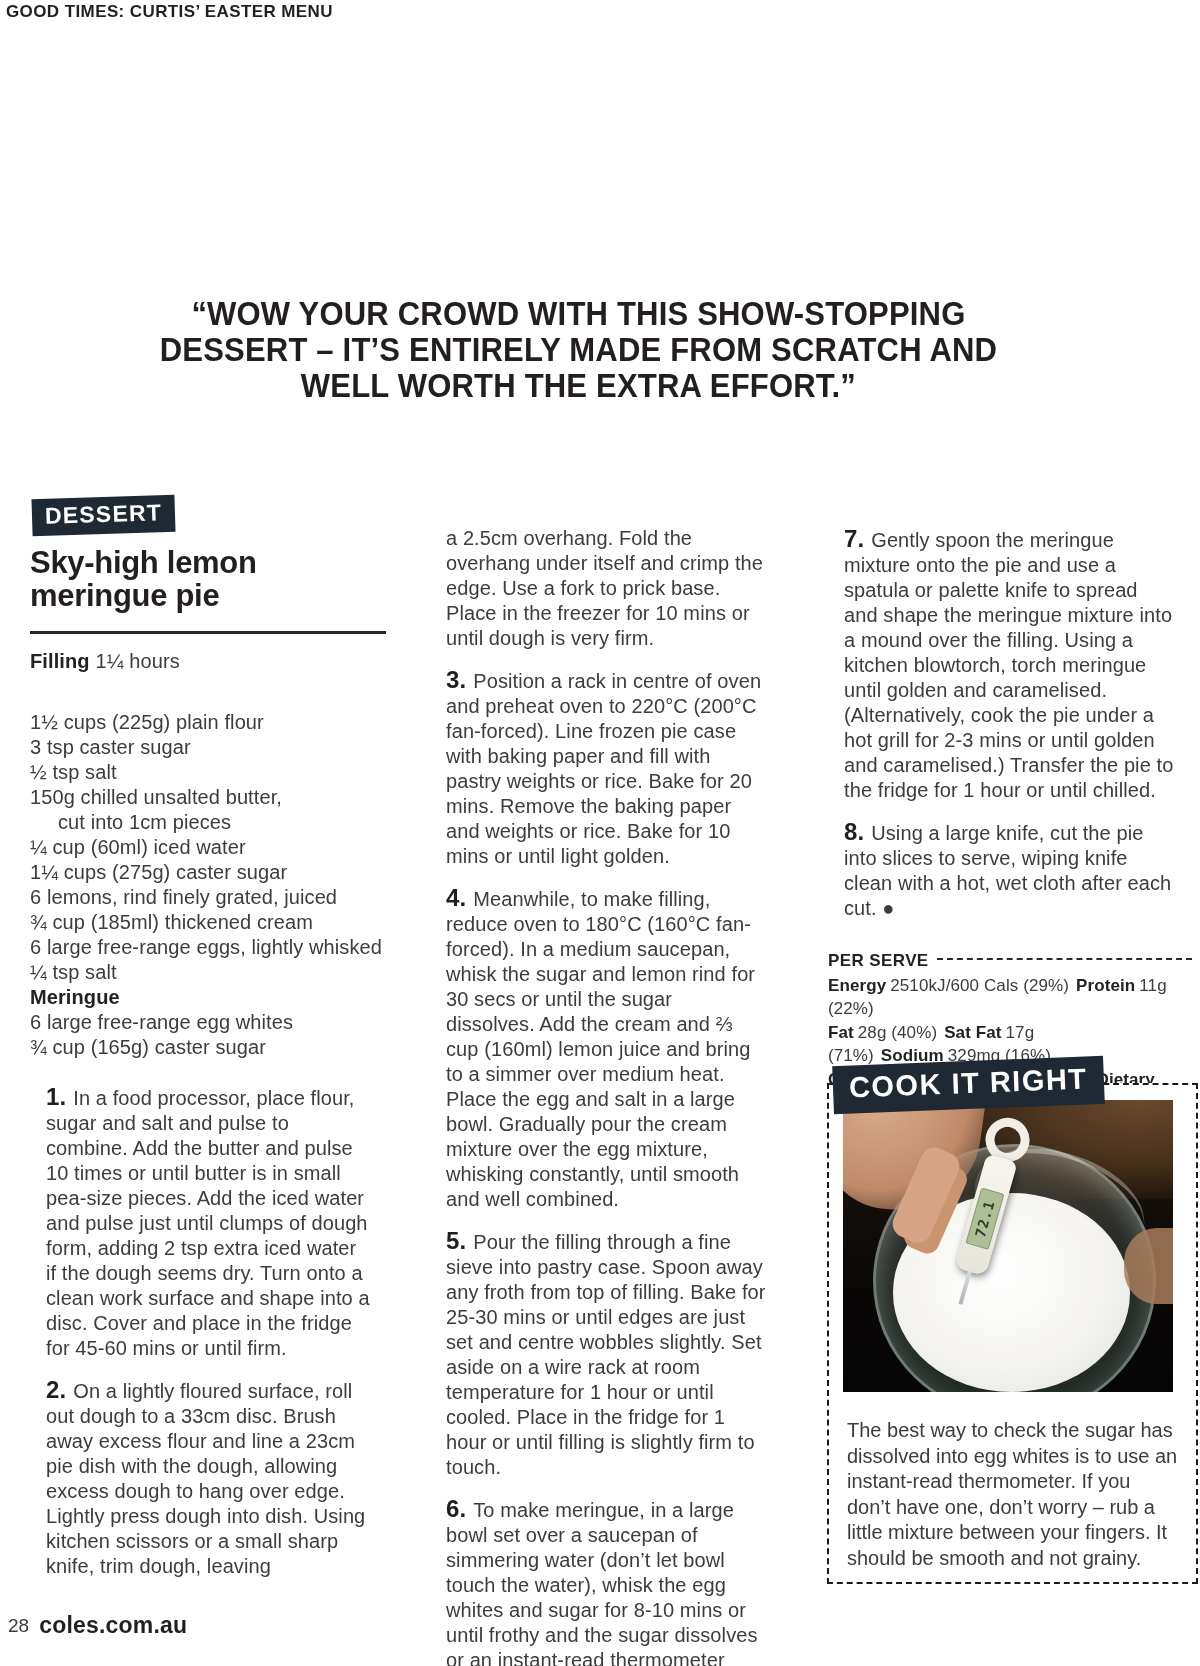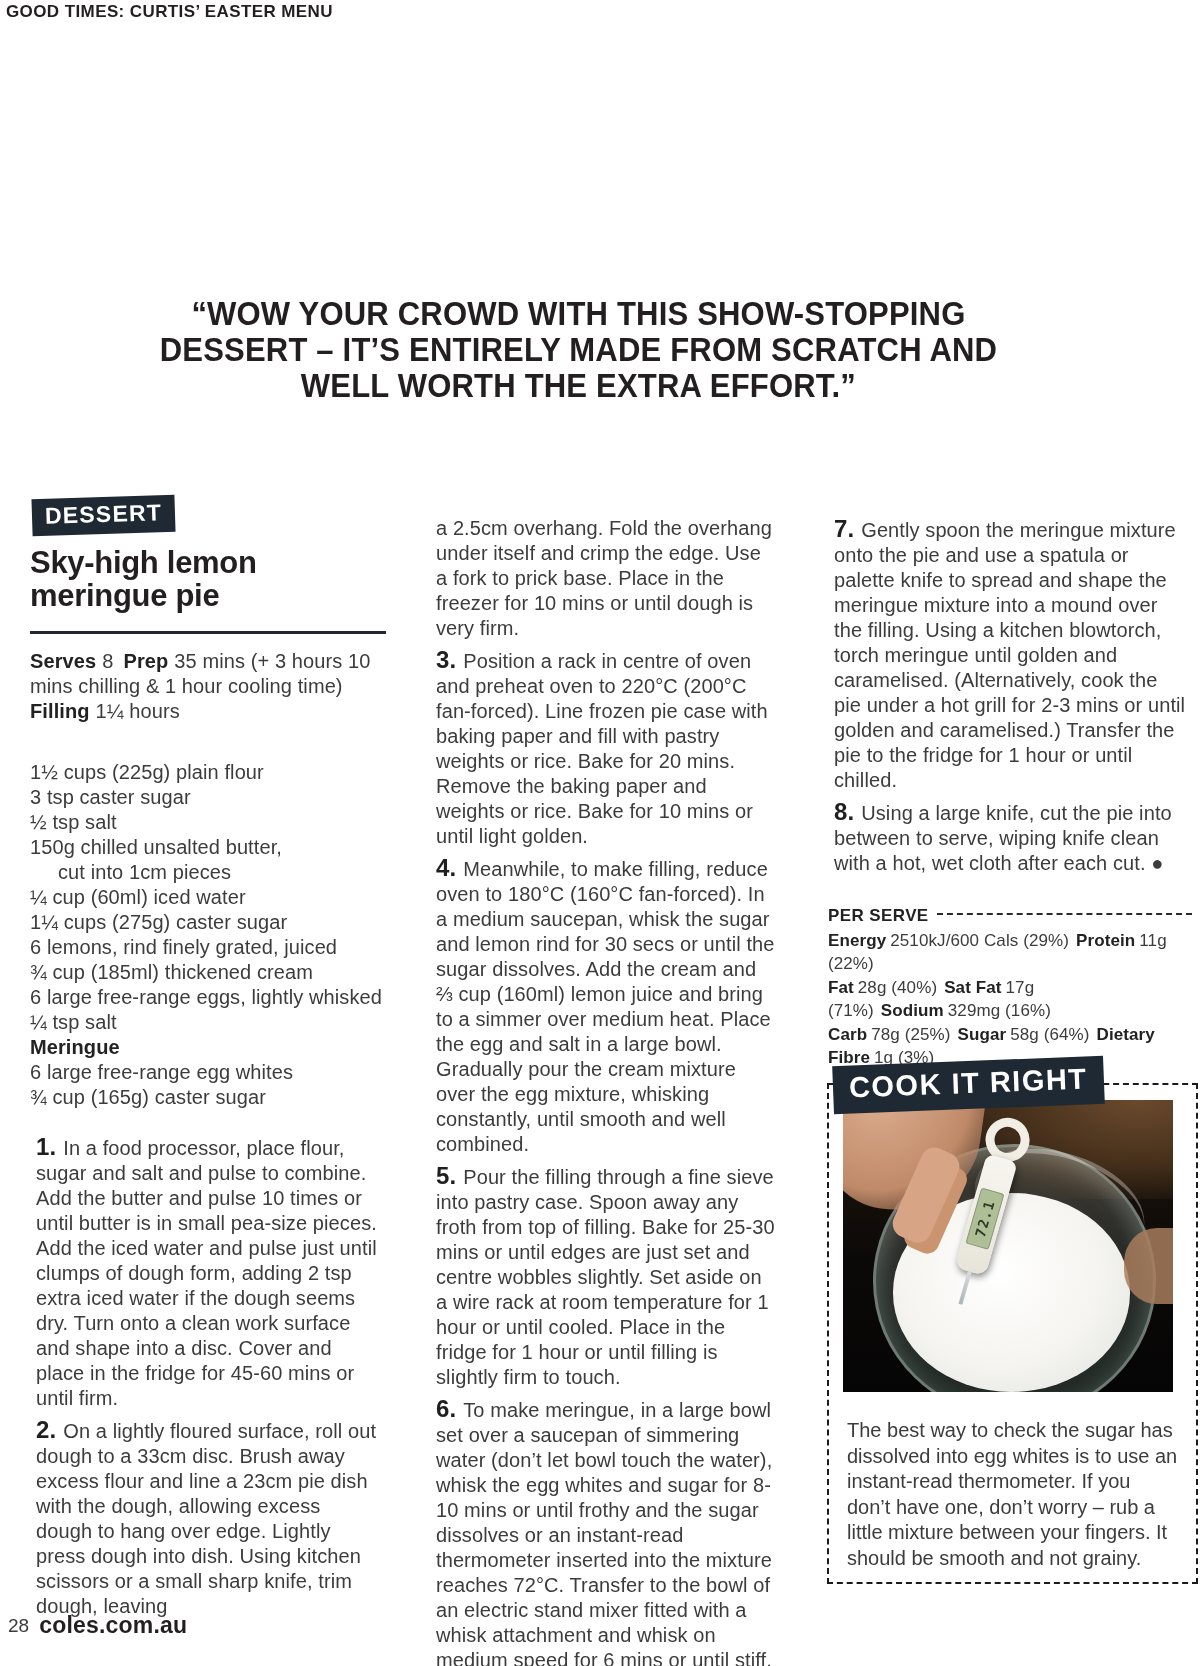--- a/index.html
+++ b/index.html
@@ -31,21 +31,21 @@
   .meta{margin:0;color:#3c3c3c;}
   .meta .k{font-weight:bold;color:#222;margin-right:6px;}
   .meta .v{margin-right:10px;}
 
   .ingredients{margin-top:36px;}
   .ing{min-height:25px;}
   .ing-bold{font-weight:bold;color:#222;}
   .ing-indent{padding-left:28px;}
 
   .steps{margin-top:24px;}
-  p.step,p.cont{margin:6px;}
+  p.step,p.cont{margin:16px;}
   .step-num{font-weight:bold;color:#1f1f1f;font-size:24px;margin-right:7px;}
 
   
   .per-serve{margin-top:27px;}
   .ps-head{display:flex;align-items:center;}
   .ps-title{font-weight:bold;color:#222;font-size:17px;letter-spacing:.4px;}
   .ps-dashes{flex:1;border-top:2px dashed #2a2a2a;margin-left:8px;transform:translateY(-2px);}
   .ps-line{font-size:17px;line-height:23px;color:#3c3c3c;margin-top:1px;}
   .ps-line .k{font-weight:bold;color:#222;margin-right:4px;}
   .ps-line .v{margin-right:7px;}
@@ -117,21 +117,20 @@
   </div>
 
   <div class="col col1">
     <div class="badge">DESSERT</div>
     <h1 class="title">
       <span>Sky-high lemon</span>
       <span>meringue pie</span>
     </h1>
     <div class="rule"></div>
 
-    <p class="meta"><span class="k">Serves</span><span class="v">8</span><span class="k">Prep</span><span class="v">35 mins (+ 3 hours 10 mins chilling &amp; 1 hour cooling time)</span></p>
     <p class="meta"><span class="k">Filling</span><span class="v">1¼ hours</span></p>
 
     <div class="ingredients">
       <div class="ing">1½ cups (225g) plain flour</div>
       <div class="ing">3 tsp caster sugar</div>
       <div class="ing">½ tsp salt</div>
       <div class="ing">150g chilled unsalted butter,</div>
       <div class="ing ing-indent">cut into 1cm pieces</div>
       <div class="ing">¼ cup (60ml) iced water</div>
       <div class="ing">1¼ cups (275g) caster sugar</div>
@@ -153,21 +152,21 @@
   <div class="col col2">
     <p class="cont">a 2.5cm overhang. Fold the overhang under itself and crimp the edge. Use a fork to prick base. Place in the freezer for 10 mins or until dough is very firm.</p>
     <p class="step"><span class="step-num">3.</span><span>Position a rack in centre of oven and preheat oven to 220°C (200°C fan-forced). Line frozen pie case with baking paper and fill with pastry weights or rice. Bake for 20 mins. Remove the baking paper and weights or rice. Bake for 10 mins or until light golden.</span></p>
     <p class="step"><span class="step-num">4.</span><span>Meanwhile, to make filling, reduce oven to 180°C (160°C fan-forced). In a medium saucepan, whisk the sugar and lemon rind for 30 secs or until the sugar dissolves. Add the cream and ⅔ cup (160ml) lemon juice and bring to a simmer over medium heat. Place the egg and salt in a large bowl. Gradually pour the cream mixture over the egg mixture, whisking constantly, until smooth and well combined.</span></p>
     <p class="step"><span class="step-num">5.</span><span>Pour the filling through a fine sieve into pastry case. Spoon away any froth from top of filling. Bake for 25-30 mins or until edges are just set and centre wobbles slightly. Set aside on a wire rack at room temperature for 1 hour or until cooled. Place in the fridge for 1 hour or until filling is slightly firm to touch.</span></p>
     <p class="step"><span class="step-num">6.</span><span>To make meringue, in a large bowl set over a saucepan of simmering water (don’t let bowl touch the water), whisk the egg whites and sugar for 8-10 mins or until frothy and the sugar dissolves or an instant-read thermometer inserted into the mixture reaches 72°C. Transfer to the bowl of an electric stand mixer fitted with a whisk attachment and whisk on medium speed for 6 mins or until stiff, glossy peaks form.</span></p>
   </div>
 
   <div class="col col3">
     <p class="step"><span class="step-num">7.</span><span>Gently spoon the meringue mixture onto the pie and use a spatula or palette knife to spread and shape the meringue mixture into a mound over the filling. Using a kitchen blowtorch, torch meringue until golden and caramelised. (Alternatively, cook the pie under a hot grill for 2-3 mins or until golden and caramelised.) Transfer the pie to the fridge for 1 hour or until chilled.</span></p>
-    <p class="step"><span class="step-num">8.</span><span>Using a large knife, cut the pie into between to serve, wiping knife clean with a hot, wet cloth after each cut. ●</span></p>
+    <p class="step"><span class="step-num">8.</span><span>Using a large knife, cut the pie into slices to serve, wiping knife clean with a hot, wet cloth after each cut. ●</span></p>
 
     <div class="per-serve">
       <div class="ps-head">
         <span class="ps-title">PER SERVE</span>
         <span class="ps-dashes"></span>
       </div>
       <div class="ps-line"><span class="k">Energy</span><span class="v">2510kJ/600 Cals (29%)</span><span class="k">Protein</span><span class="v">11g (22%)</span></div>
       <div class="ps-line"><span class="k">Fat</span><span class="v">28g (40%)</span><span class="k">Sat Fat</span><span class="v">17g (71%)</span><span class="k">Sodium</span><span class="v">329mg (16%)</span></div>
       <div class="ps-line"><span class="k">Carb</span><span class="v">78g (25%)</span><span class="k">Sugar</span><span class="v">58g (64%)</span><span class="k">Dietary Fibre</span><span class="v">1g (3%)</span></div>
     </div>

